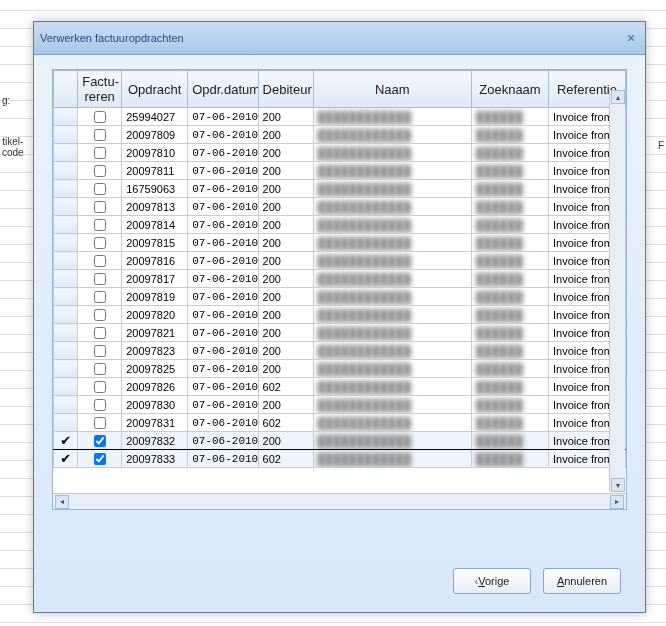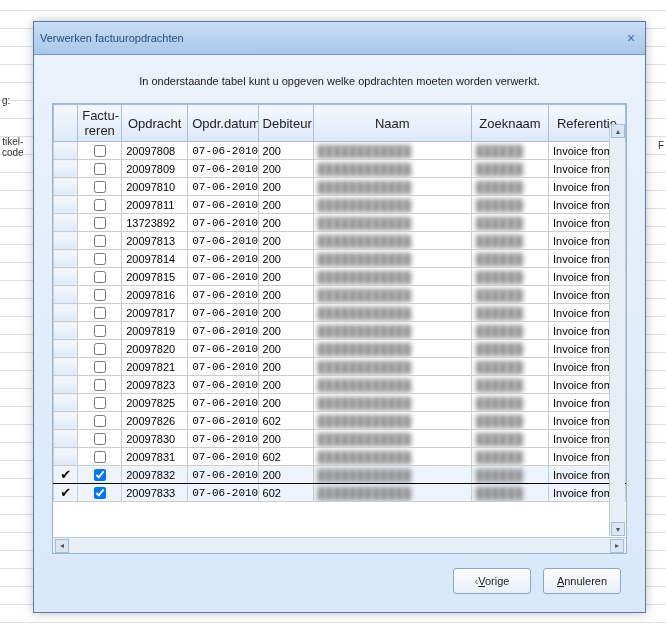--- a/index.html
+++ b/index.html
@@ -180,20 +180,21 @@
     background: linear-gradient(to bottom, #fdfefe, #e7eef8);
     border: 1px solid #8aa6c8;
     border-radius: 3px;
     font-size: 11px;
     color: #222;
     cursor: pointer;
     display: inline-flex;
     align-items: center;
     justify-content: center;
     padding: 12px 8px;
+    margin-top: 44px;
   }
   .btn .arrow-l::before { content: "‹ "; color:#666; }
   .btn .arrow-r::after { content: " ›"; color:#666; }
   .accel { text-decoration: underline; }
   .vscroll-hint {
     position: absolute;
     top: 20px; right: 1px; bottom: 17px;
     width: 16px;
     background: #e8eef6;
     border-left: 1px solid #b8cce0;
@@ -216,21 +217,20 @@
 <div class="bg-label2" style="white-space:pre-line">tikel-
 code</div>
 <div class="bg-label3">F</div>
 
 <div class="dialog">
   <div class="titlebar">
     <span class="title">Verwerken factuuropdrachten</span>
     <span class="close">×</span>
   </div>
   <div class="body">
-    <div class="intro">In onderstaande tabel kunt u opgeven welke opdrachten moeten worden verwerkt.</div>
 
     <div class="table-wrap">
       <div class="table-scroll">
         <table>
           <colgroup>
             <col class="col-mark">
               <col class="col-chk">
               <col class="col-opd">
               <col class="col-date">
             <col class="col-deb">
@@ -248,21 +248,21 @@
               <th>Debiteur</th>
               <th>Naam</th>
               <th>Zoeknaam</th>
               <th>Referentie</th>
             </tr>
           </thead>
           <tbody id="tbody">
               <tr>
                 <td class="col-mark"></td>
                 <td class="col-chk"><input type="checkbox" style=""></td>
-                <td class="col-opd">20097808</td>
+                <td class="col-opd">25994027</td>
                 <td class="col-date">07-06-2010</td>
                 <td class="col-deb">200</td>
                 <td class="col-naam blur">████████████</td>
                 <td class="col-zoek blur">██████</td>
                 <td class="col-ref">Invoice from</td>
               </tr>
               <tr>
                 <td class="col-mark"></td>
                 <td class="col-chk"><input type="checkbox" style=""></td>
                 <td class="col-opd">20097809</td>
@@ -288,21 +288,21 @@
                 <td class="col-opd">20097811</td>
                 <td class="col-date">07-06-2010</td>
                 <td class="col-deb">200</td>
                 <td class="col-naam blur">████████████</td>
                 <td class="col-zoek blur">██████</td>
                 <td class="col-ref">Invoice from</td>
               </tr>
               <tr>
                 <td class="col-mark"></td>
                 <td class="col-chk"><input type="checkbox" style=""></td>
-                <td class="col-opd">13723892</td>
+                <td class="col-opd">16759063</td>
                 <td class="col-date">07-06-2010</td>
                 <td class="col-deb">200</td>
                 <td class="col-naam blur">████████████</td>
                 <td class="col-zoek blur">██████</td>
                 <td class="col-ref">Invoice from</td>
               </tr>
               <tr>
                 <td class="col-mark"></td>
                 <td class="col-chk"><input type="checkbox" style=""></td>
                 <td class="col-opd">20097813</td>

